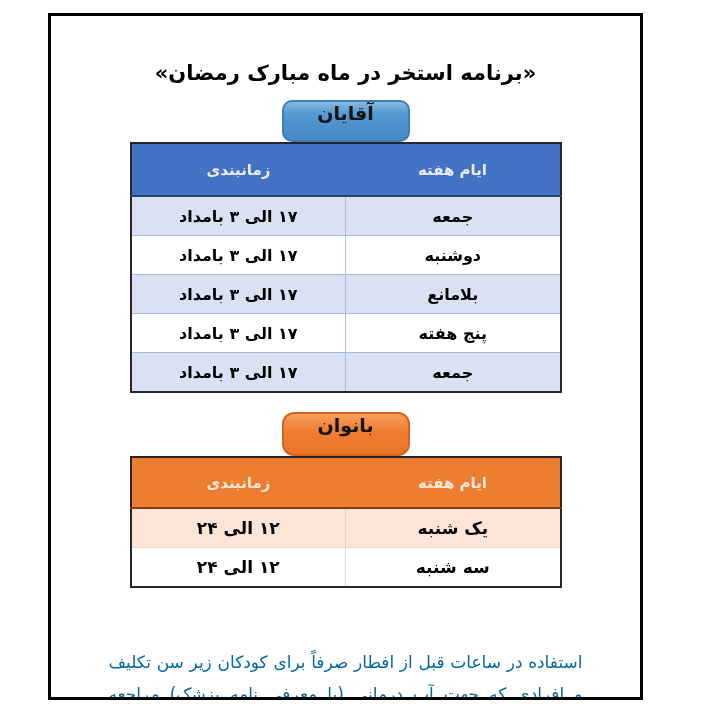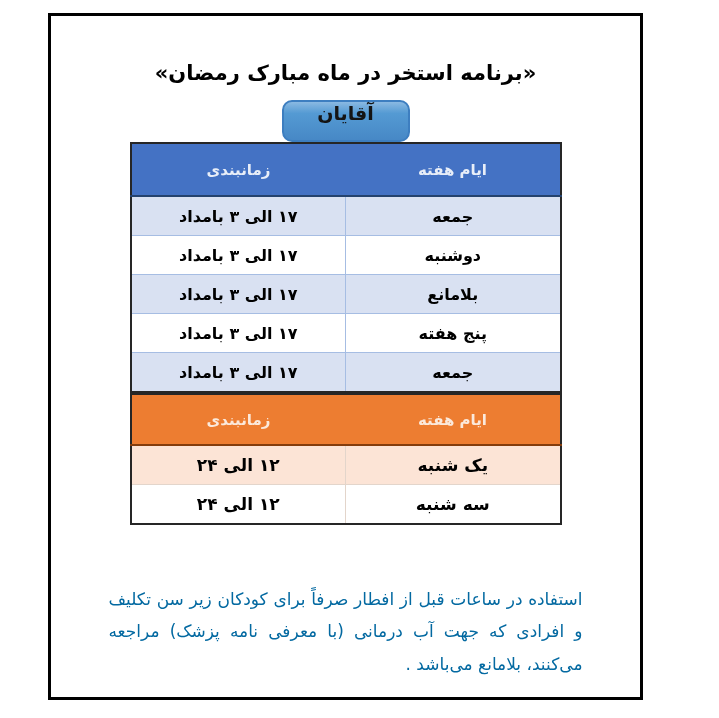--- a/index.html
+++ b/index.html
@@ -144,20 +144,23 @@
         <td>پنج هفته</td>
         <td>۱۷ الی ۳ بامداد</td>
       </tr>
       <tr class="alt">
         <td>جمعه</td>
         <td>۱۷ الی ۳ بامداد</td>
       </tr>
     </tbody>
   </table>
 
+  <div class="section-btn btn-women">
+    <span>بانوان</span>
+  </div>
 
   <table class="sched tbl-women">
     <thead>
       <tr>
         <th>ایام هفته</th>
         <th>زمانبندی</th>
       </tr>
     </thead>
     <tbody>
       <tr class="alt">

